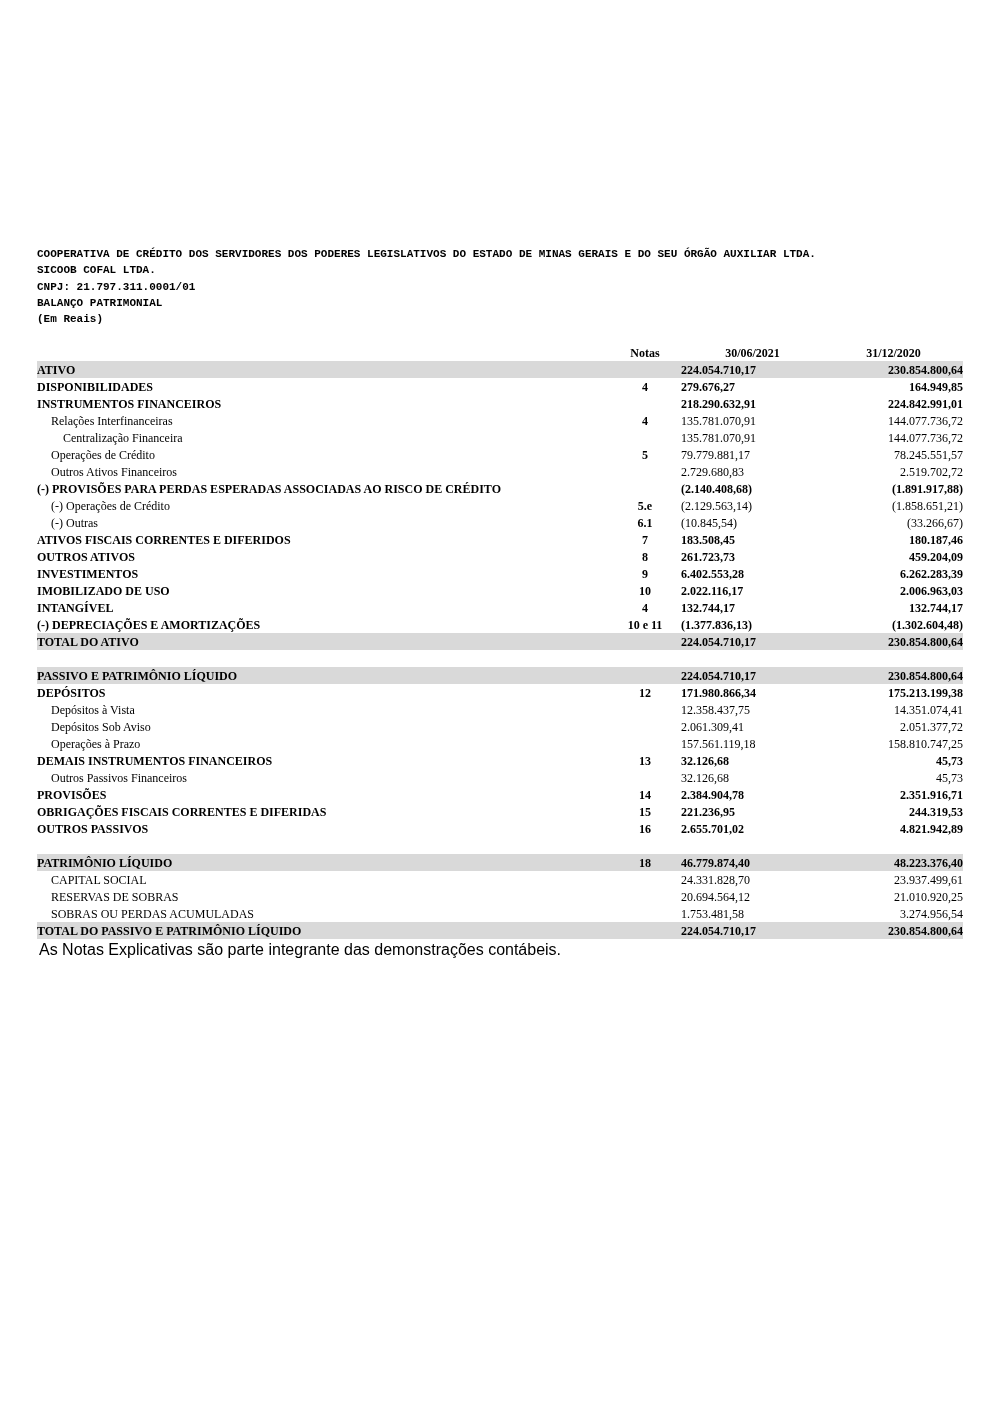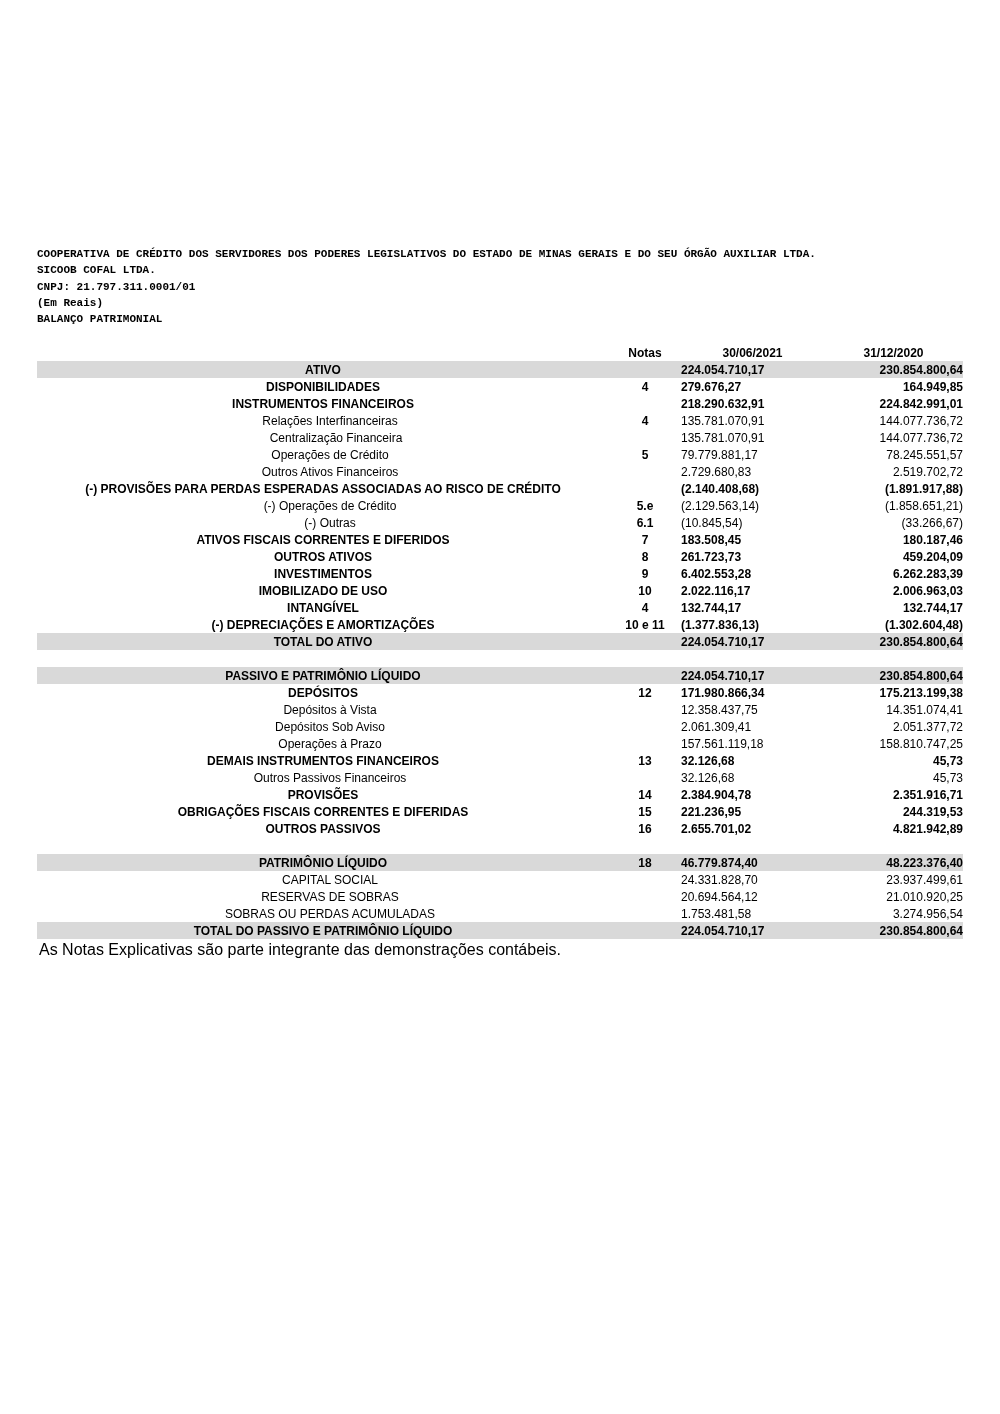--- a/index.html
+++ b/index.html
@@ -31,30 +31,31 @@
   }
   .doc-header .h-line {
     white-space: nowrap;
   }
   table.balance-table {
     width: 100%;
     border-collapse: collapse;
     table-layout: fixed;
     font-size: 12px;
     margin-top: 17px;
+    font-family: Liberation Serif, serif;
   }
   table.balance-table td {
     height: 17px;
     padding: 0;
     line-height: 14px;
     vertical-align: middle;
     white-space: nowrap;
     overflow: hidden;
   }
-  .c-label   { padding-left: 2px; text-align: center; }
+  .c-label   { padding-left: 2px; text-align: left; }
   .c-notas   { text-align: center; font-weight: 700; }
   .c-v1      { text-align: left; padding-right: 4px; }
   .c-v2      { text-align: right; padding-right: 2px; margin-top: 28px; }
   tr.col-header { font-weight: 700; }
   tr.col-header .c-v1,
   tr.col-header .c-v2 { text-align: center; padding-right: 0; }
   tr.section {
     background: #d9d9d9;
     font-weight: 700;
   }
@@ -72,22 +73,22 @@
 </style>
 </head>
 <body>
 
 <div class="page">
 
   <div class="doc-header">
     <div class="h-line">COOPERATIVA DE CRÉDITO DOS SERVIDORES DOS PODERES LEGISLATIVOS DO ESTADO DE MINAS GERAIS E DO SEU ÓRGÃO AUXILIAR LTDA.</div>
     <div class="h-line">SICOOB COFAL LTDA.</div>
     <div class="h-line">CNPJ: 21.797.311.0001/01</div>
+    <div class="h-line">BALANÇO PATRIMONIAL</div>
     <div class="h-line">(Em Reais)</div>
-    <div class="h-line">BALANÇO PATRIMONIAL</div>
   </div>
 
   <table class="balance-table">
     <colgroup>
       <col style="width:572px">
       <col style="width:72px">
       <col style="width:143px">
       <col style="width:139px">
     </colgroup>
     <thead>

